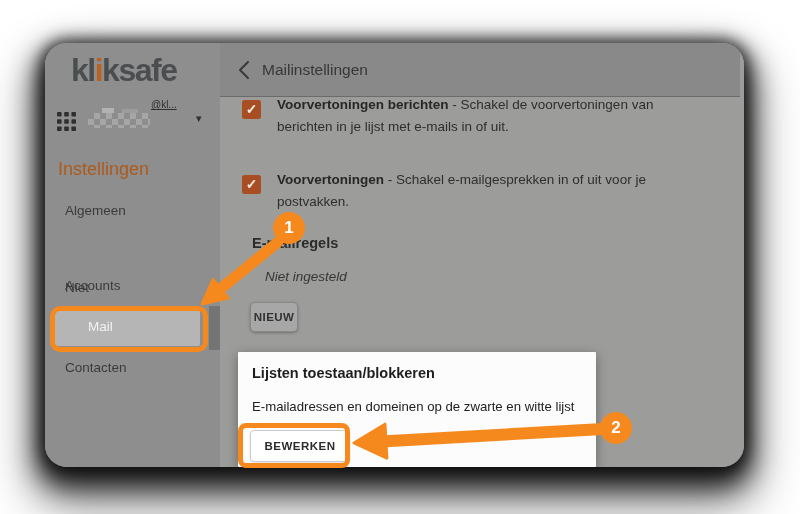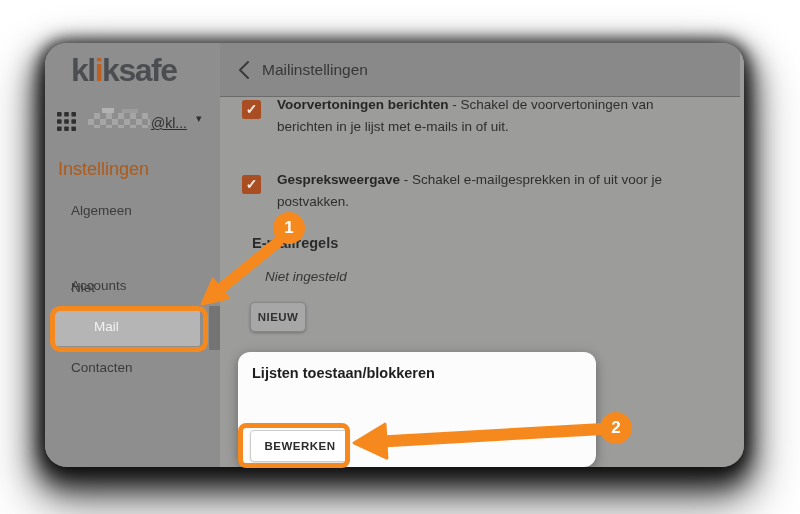--- a/index.html
+++ b/index.html
@@ -29,27 +29,27 @@
   .logo .accent { color:var(--logo_accent); }
   .apps-grid { position:absolute; left:12px; top:69px; width:19px; height:19px; cursor:pointer; }
   .apps-grid svg { display:block; }
   .mask-email {
     position:absolute; left:43px; top:70px; width:62px; height:15px;
     background: repeating-conic-gradient(#a6a6a6 0% 25%, #8d8d8d 0% 50%) 0 0 / 12px 12px;
   }
   .mask-bump1 { position:absolute; left:57px; top:65px; width:12px; height:6px; background:#b2b2b2; }
   .mask-bump2 { position:absolute; left:77px; top:66px; width:16px; height:5px; background:#9c9c9c; }
   .account-suffix {
-    position:absolute; left:106px; top:72px; font-size:14px; color:#2f2f2f;text-decoration:underline;
+    position:absolute; left:106px; top:56px; font-size:10px; color:#2f2f2f;text-decoration:underline;
   }
   .account-caret { position:absolute; left:151px; top:69px; font-size:11px; color:#2f2f2f; }
   .section-label {
     position:absolute; left:13px; top:116px; font-size:18px; color:var(--orange_text);
   }
-  .nav-item { position:absolute; left:26px; font-size:13.5px; color:var(--nav_text); cursor:pointer; }
+  .nav-item { position:absolute; left:20px; font-size:13.5px; color:var(--nav_text); cursor:pointer; }
   .nav-algemeen  { top:160px; }
   .nav-accounts  { top:199px;margin-top:36px; }
   .nav-thema     { top:237px; }
   .nav-contacten { top:317px; }
   .nav-mail-bg {
     position:absolute; left:7px; top:267px; width:148px; height:36px;
     background:var(--selected_bg); border-radius:2px; cursor:pointer;
   }
   .nav-mail { top:276px; color:#f2f2f2;margin-left:23px; }
   .side-scroll-thumb {
@@ -80,30 +80,30 @@
   .setting-text {
     position:absolute; left:57px; width:400px;
     font-size:13.5px; line-height:22px; color:#2e2e2e;
   }
   .st1 { top:51px; }
   .st2 { top:126px; }
   .setting-text b { color:#272727;text-align:center; }
   .rules-heading { position:absolute; left:32px; top:192px; font-size:14.5px; font-weight:bold; color:#2b2b2b; }
   .rules-status  { position:absolute; left:32px; top:226px; font-size:13.5px; font-style:italic; color:#363636;margin-left:13px; }
   .btn-nieuw {
-    position:absolute; left:30px; top:259px; width:56px; height:30px;
+    position:absolute; left:30px; top:259px; width:48px; height:30px;
     background:#a7a7a7; border:1px solid rgba(0,0,0,0.18); border-radius:5px;
     box-shadow:0 1px 3px rgba(0,0,0,0.28);
     font-family:"Liberation Sans",sans-serif;
     font-size:11.5px; font-weight:bold; letter-spacing:0.4px; color:#313131; cursor:pointer;
   }
   
   .card {
     position:absolute; left:193px; top:309px; width:358px; height:115px;
-    background:var(--card_bg); border-radius:12px;
+    background:var(--card_bg); border-radius:1px;
     box-shadow:0 3px 12px rgba(0,0,0,0.35);
   }
   .card-title { position:absolute; left:14px; top:13px; font-size:14.5px; font-weight:bold; color:#1e1e1e; }
   .card-desc  { position:absolute; left:14px; top:47px; font-size:13.2px; color:#222222; }
   .btn-bewerken {
     position:absolute; left:12px; top:78px; width:100px; height:32px;
     background:#ffffff; border:1px solid #cccccc; border-radius:4px;
     box-shadow:0 1px 2px rgba(0,0,0,0.12);
     font-family:"Liberation Sans",sans-serif;
     font-size:11.5px; font-weight:bold; letter-spacing:0.5px; color:#2b2b2b; cursor:pointer;
@@ -180,30 +180,31 @@
         <div class="page-title">Mailinstellingen</div>
       </div>
 
       <div class="setting-row">
         <div class="cbx cbx1">✓</div>
         <div class="setting-text st1"><b>Voorvertoningen berichten</b><span> - Schakel de voorvertoningen van berichten in je lijst met e-mails in of uit.</span></div>
       </div>
 
       <div class="setting-row">
         <div class="cbx cbx2">✓</div>
-        <div class="setting-text st2"><b>Gespreksweergave</b><span> - Schakel e-mailgesprekken in of uit voor je postvakken.</span></div>
+        <div class="setting-text st2"><b>Voorvertoningen</b><span> - Schakel e-mailgesprekken in of uit voor je postvakken.</span></div>
       </div>
 
       <div class="rules-heading">E-mailregels</div>
       <div class="rules-status">Niet ingesteld</div>
       <button class="btn-nieuw">NIEUW</button>
     </div>
 
     <div class="card">
       <div class="card-title">Lijsten toestaan/blokkeren</div>
+      <div class="card-desc">E-mailadressen en domeinen op de zwarte en witte lijst</div>
       <button class="btn-bewerken">BEWERKEN</button>
     </div>
 
   </div>
 
   <div class="annot">
     <svg class="arrow-svg" width="800" height="514" viewBox="0 0 800 514">
       <line class="arrow-line" x1="278" y1="242" x2="220.6" y2="288.8" stroke-width="11"></line>
       <polygon class="arrow-head" points="202,304 213,279.5 228.2,298.1"></polygon>
       <line class="arrow-line" x1="603" y1="429" x2="386" y2="441.2" stroke-width="12"></line>

